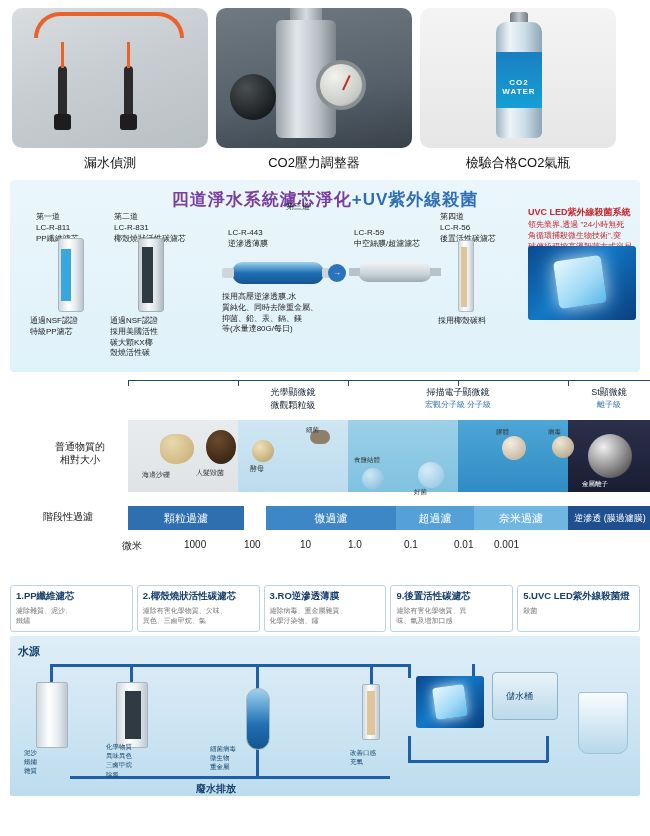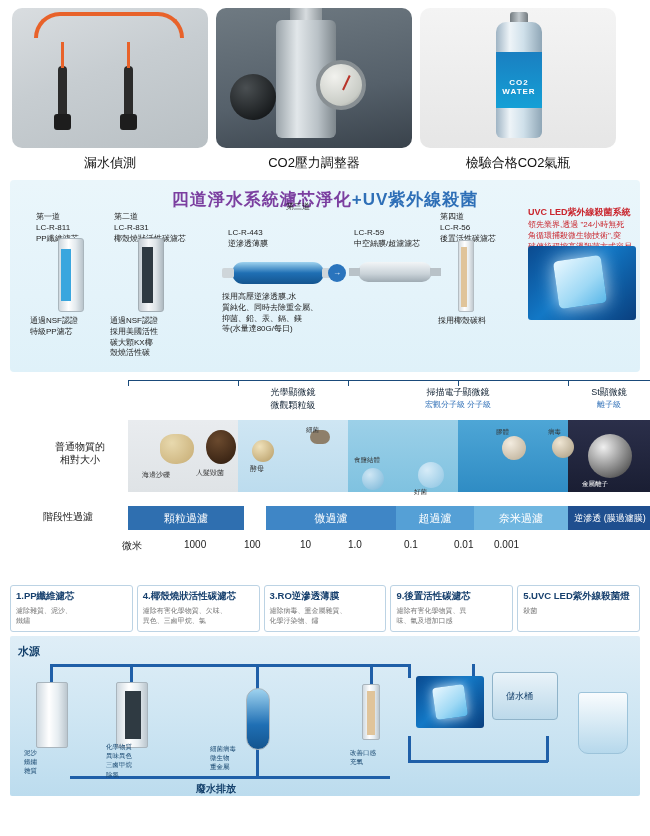--- a/index.html
+++ b/index.html
@@ -439,21 +439,21 @@
     </div>
   </div>
 
   <div class="sec4">
     <div class="s4card">
       <div class="s4title">1.PP纖維濾芯</div>
       <div class="s4body" style="white-space:pre-line;">濾除雜質、泥沙、
 鐵鏽</div>
     </div>
     <div class="s4card">
-      <div class="s4title">4.椰殼燒狀活性碳濾芯</div>
+      <div class="s4title">2.椰殼燒狀活性碳濾芯</div>
       <div class="s4body" style="white-space:pre-line;">濾除有害化學物質、欠味、
 異色、三鹵甲烷、氯</div>
     </div>
     <div class="s4card">
       <div class="s4title">3.RO逆滲透薄膜</div>
       <div class="s4body" style="white-space:pre-line;">濾除病毒、重金屬雜質、
 化學汙染物、鏽</div>
     </div>
     <div class="s4card">
       <div class="s4title">9.後置活性碳濾芯</div>

